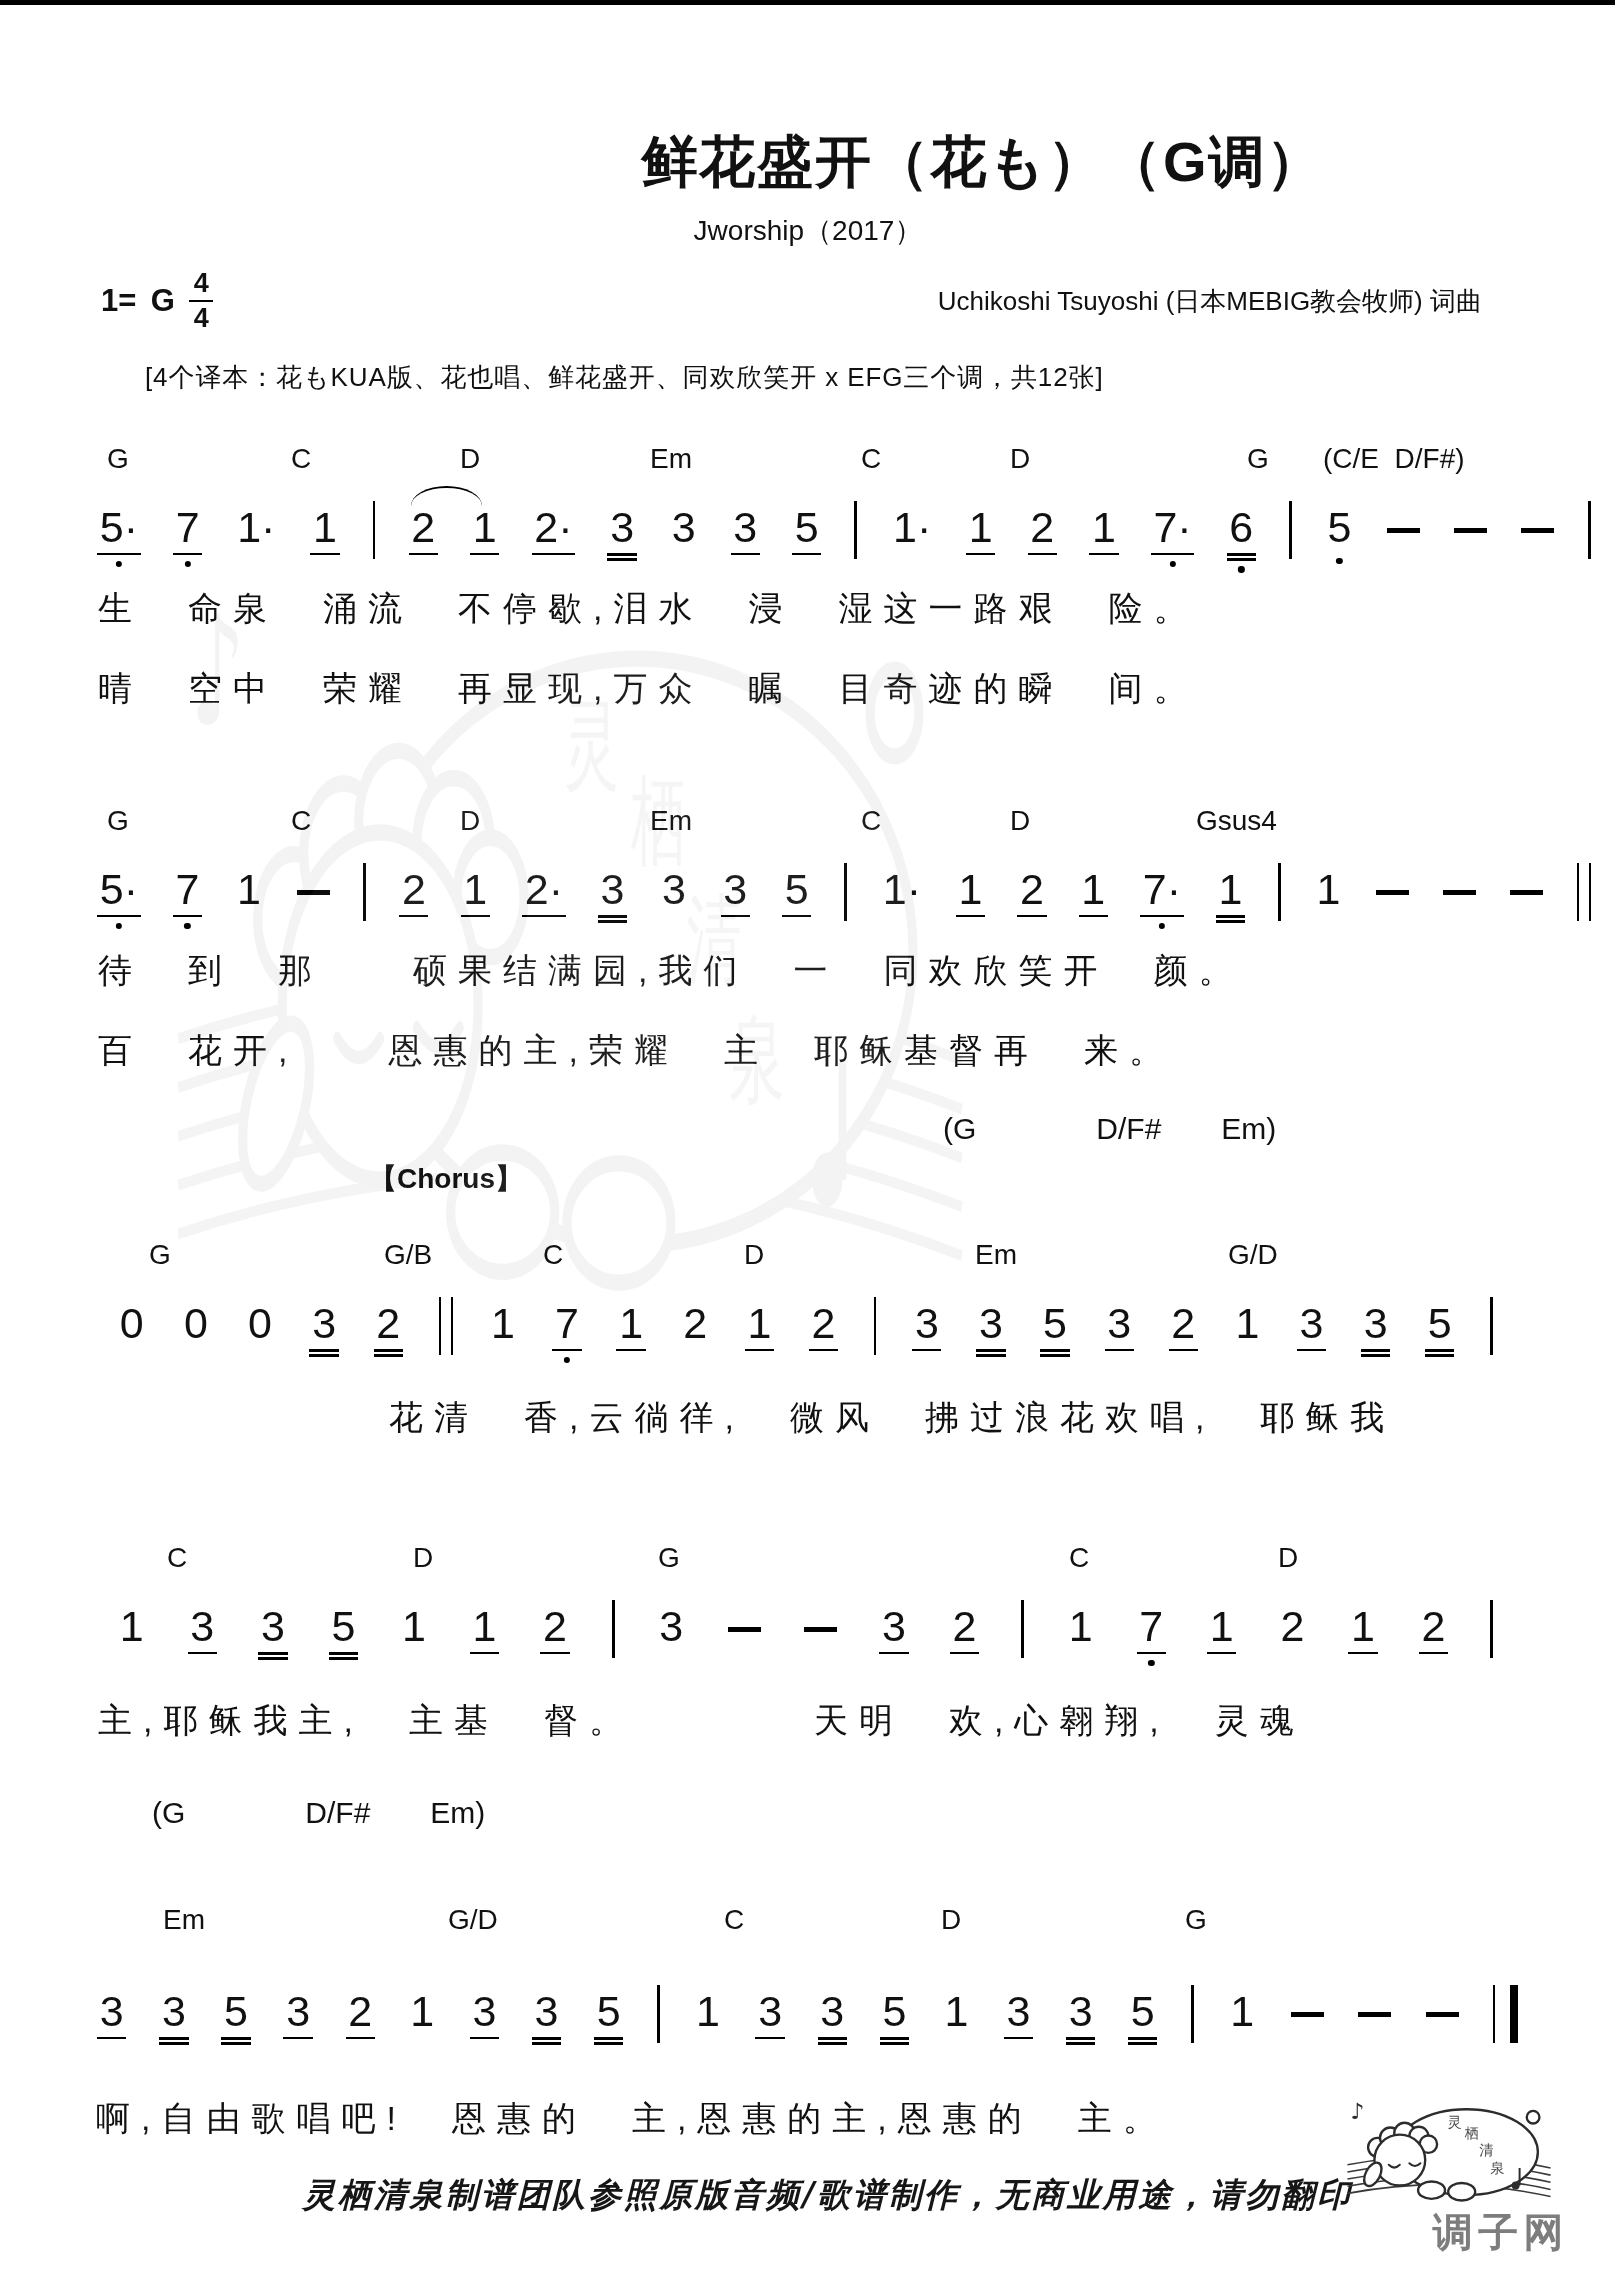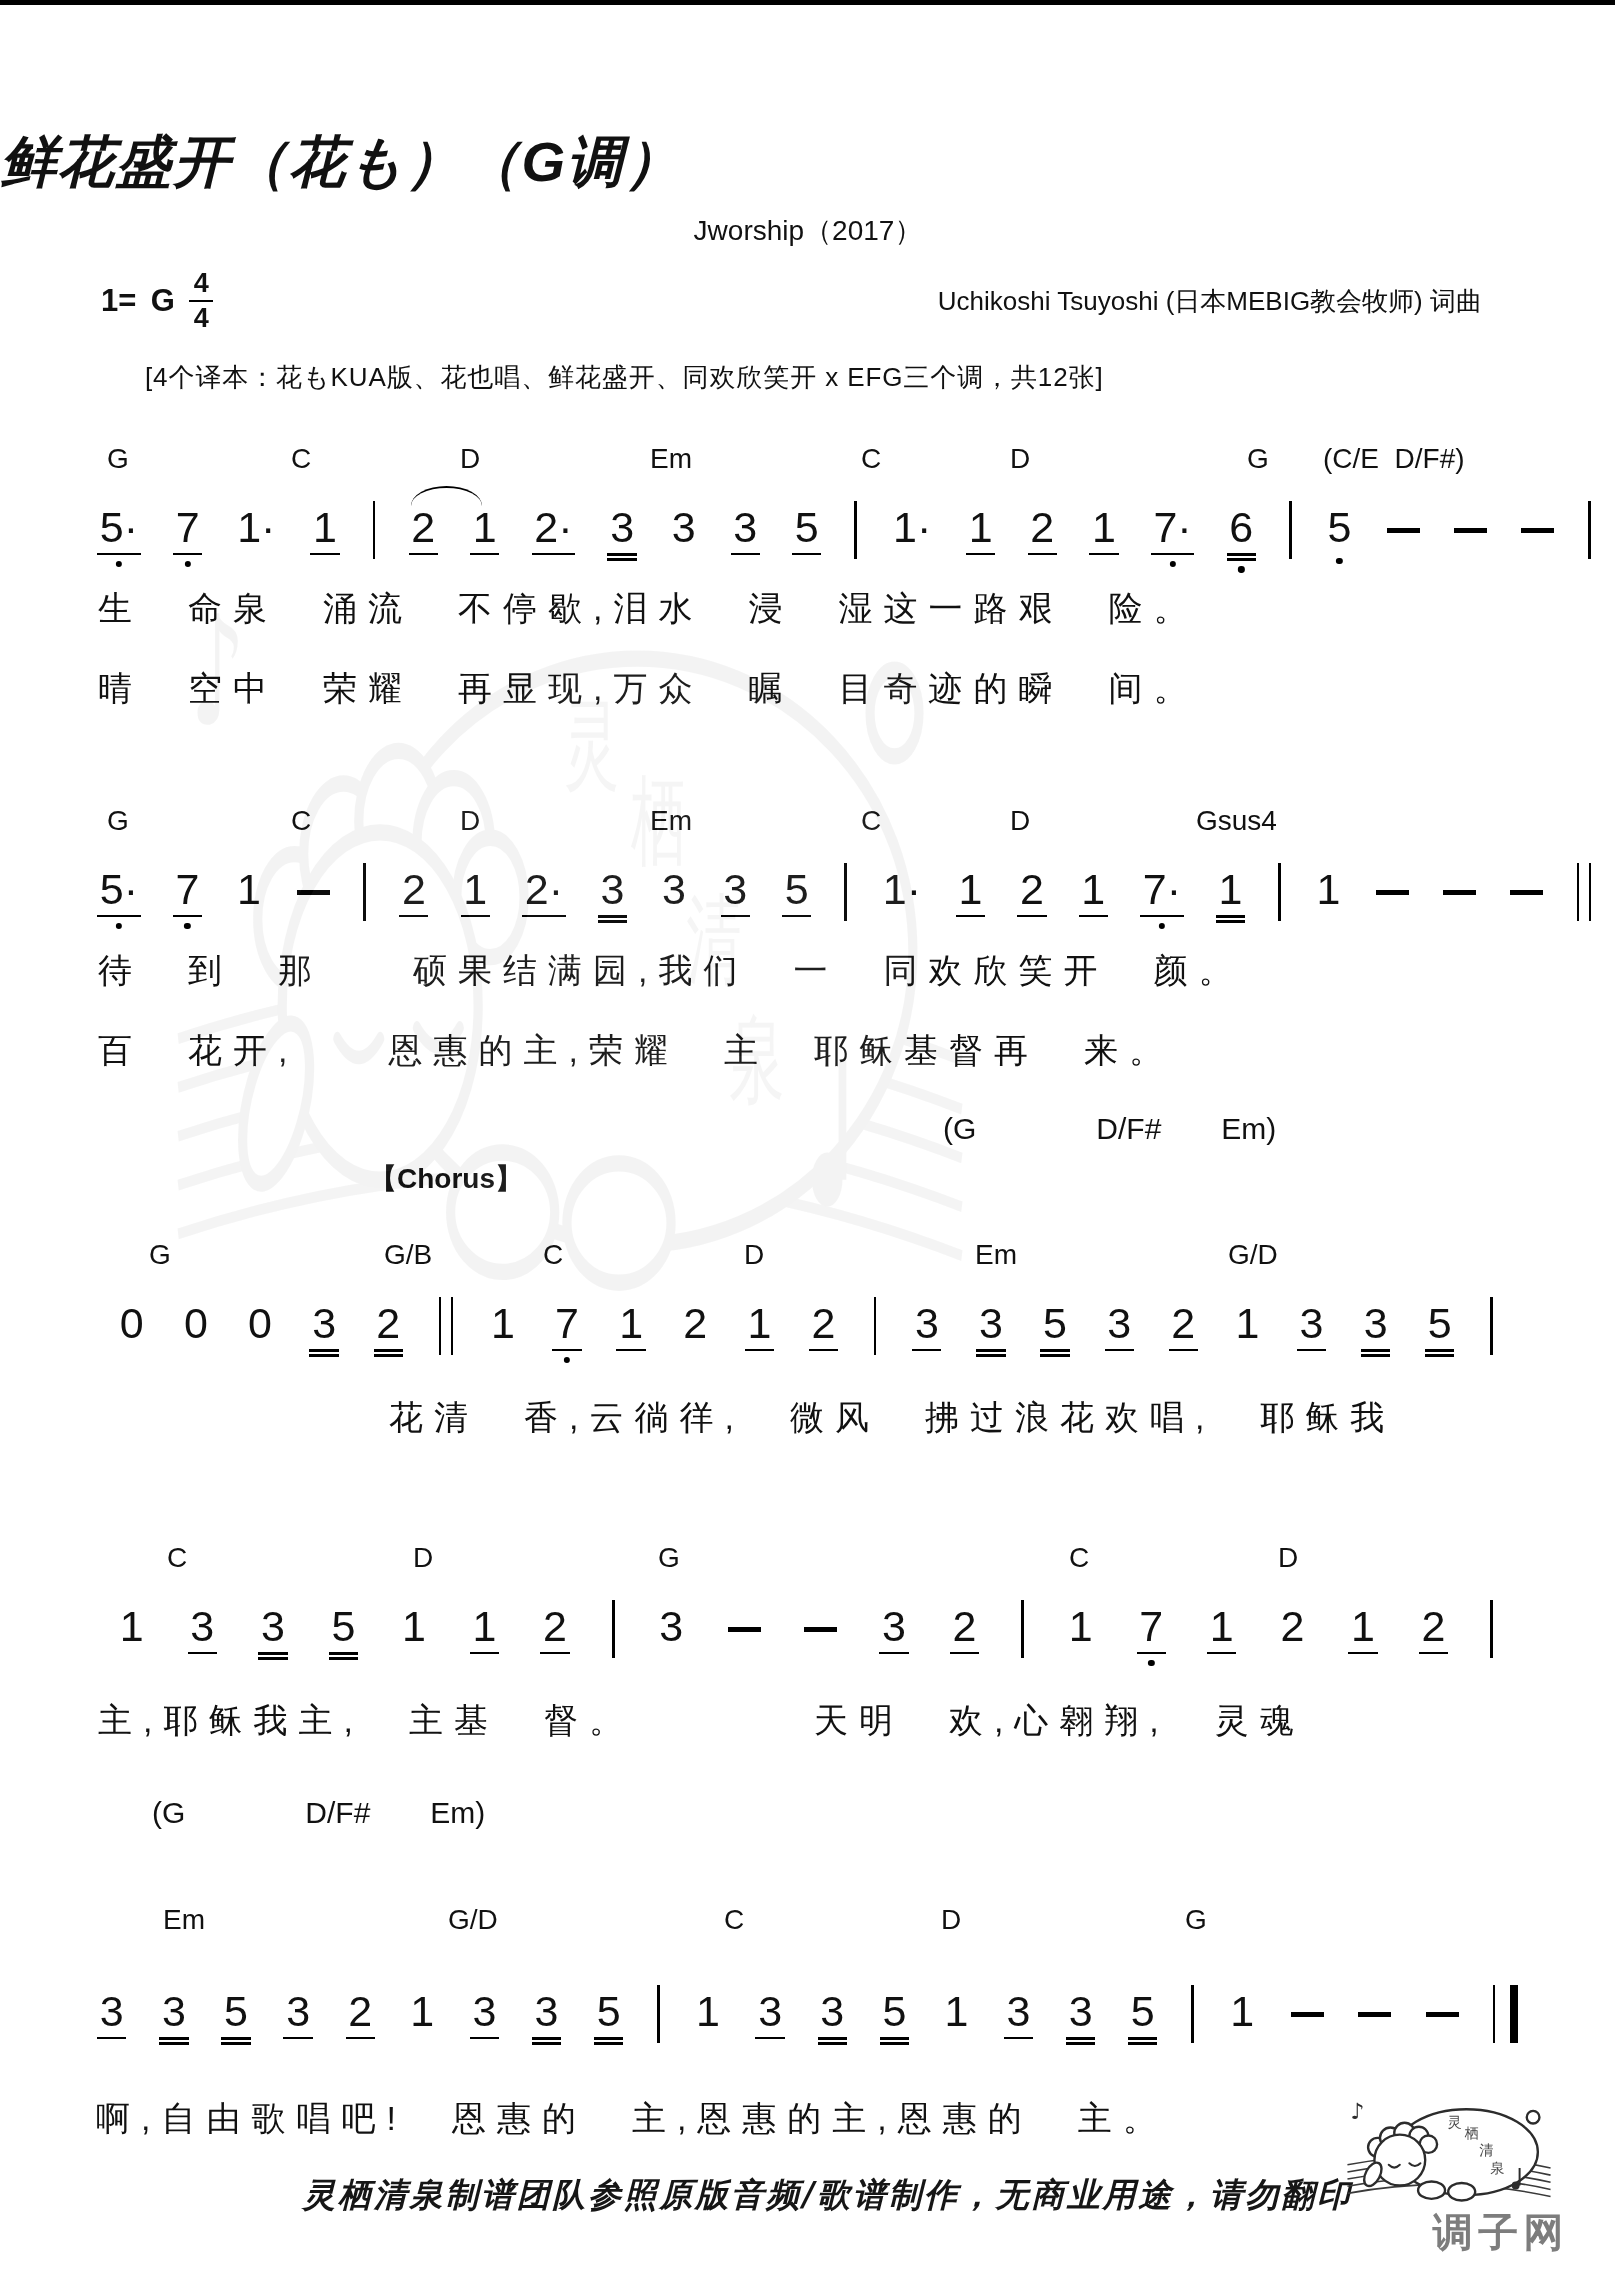--- a/index.html
+++ b/index.html
@@ -1,22 +1,22 @@
 <!DOCTYPE html>
 <html style="font-size:14.5px"><head>
 <meta charset="utf-8">
 <style>
   html,body{margin:0;padding:0;}
   body{
     width:1616px;height:2285px;position:relative;background:#ffffff;
     font-family:"Liberation Sans",sans-serif;color:#111;overflow:hidden;
   }
   .topline{position:absolute;top:0;left:0;width:1616px;height:4.5px;background:#000;}
-  .title{position:absolute;top:125px;left:0;width:1324px;text-align:left;
-    font-size:56px;font-weight:bold;letter-spacing:1.8px;font-style:italic;}
+  .title{position:absolute;top:125px;left:0;width:1324px;text-align:right;
+    font-size:56px;font-weight:bold;letter-spacing:1.8px;}
   .subtitle{position:absolute;top:212px;left:0;width:1616px;text-align:center;font-size:28px;}
   .keysig{position:absolute;left:101px;top:270px;display:flex;align-items:center;gap:14.5px;
     font-size:31px;font-weight:600;}
   .frac{display:inline-flex;flex-direction:column;align-items:center;line-height:1;
     font-size:27px;font-weight:bold;}
   .frac .fline{width:23.5px;height:2.7px;background:#000;margin:2.7px 0;}
   .credit{position:absolute;right:134px;top:284px;font-size:26px;}
   .noteline{position:absolute;left:145px;top:360px;font-size:26px;letter-spacing:0.9px;}
 
   .system{position:absolute;left:0;width:1616px;height:0;}

